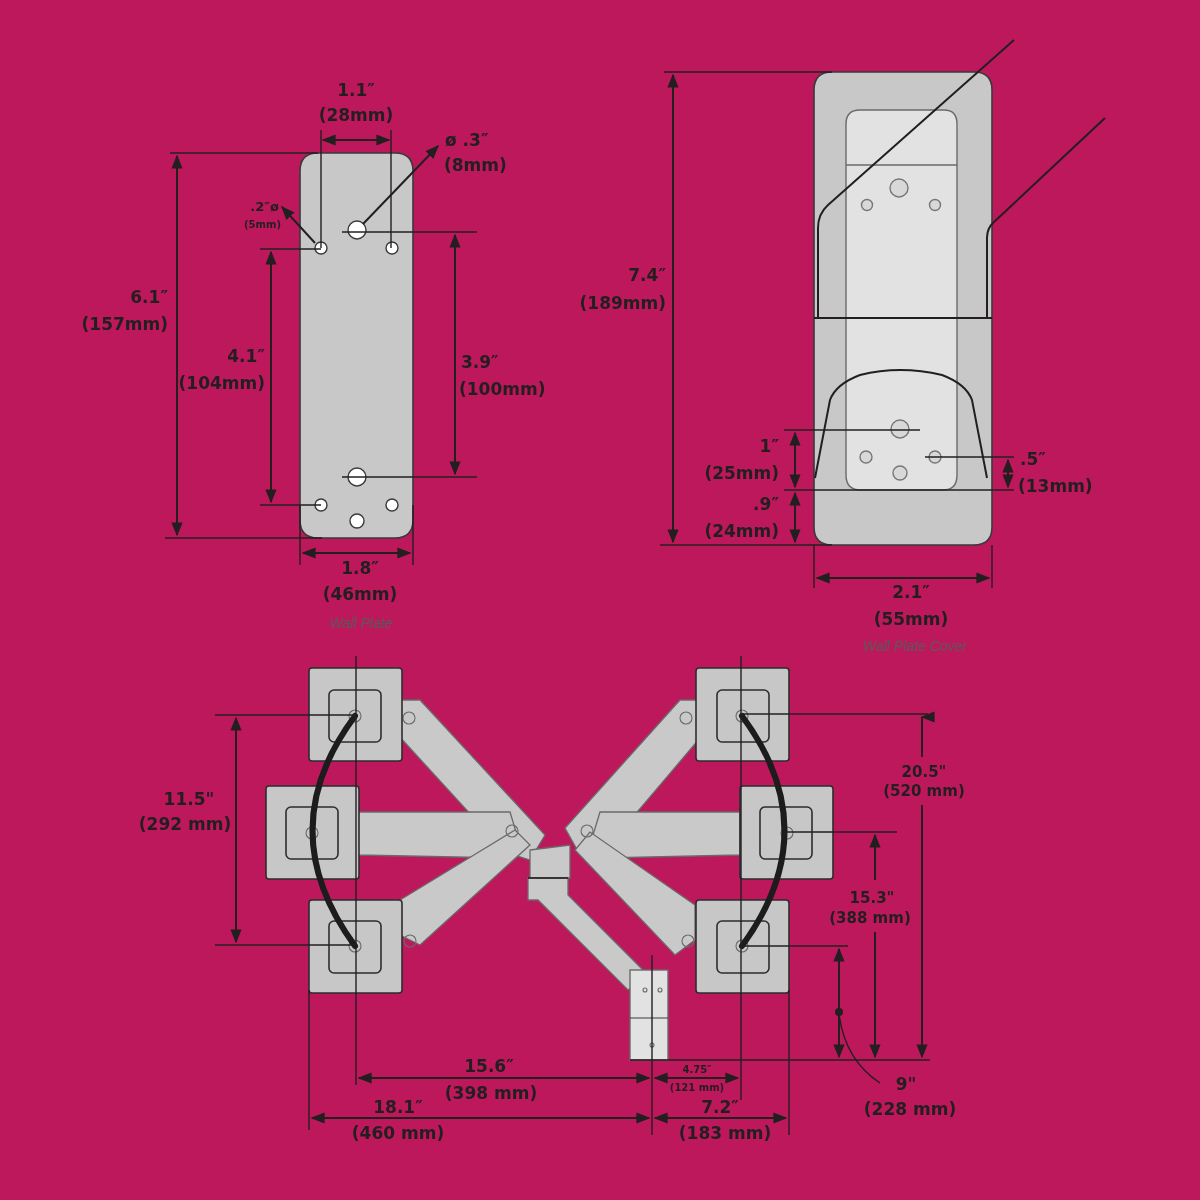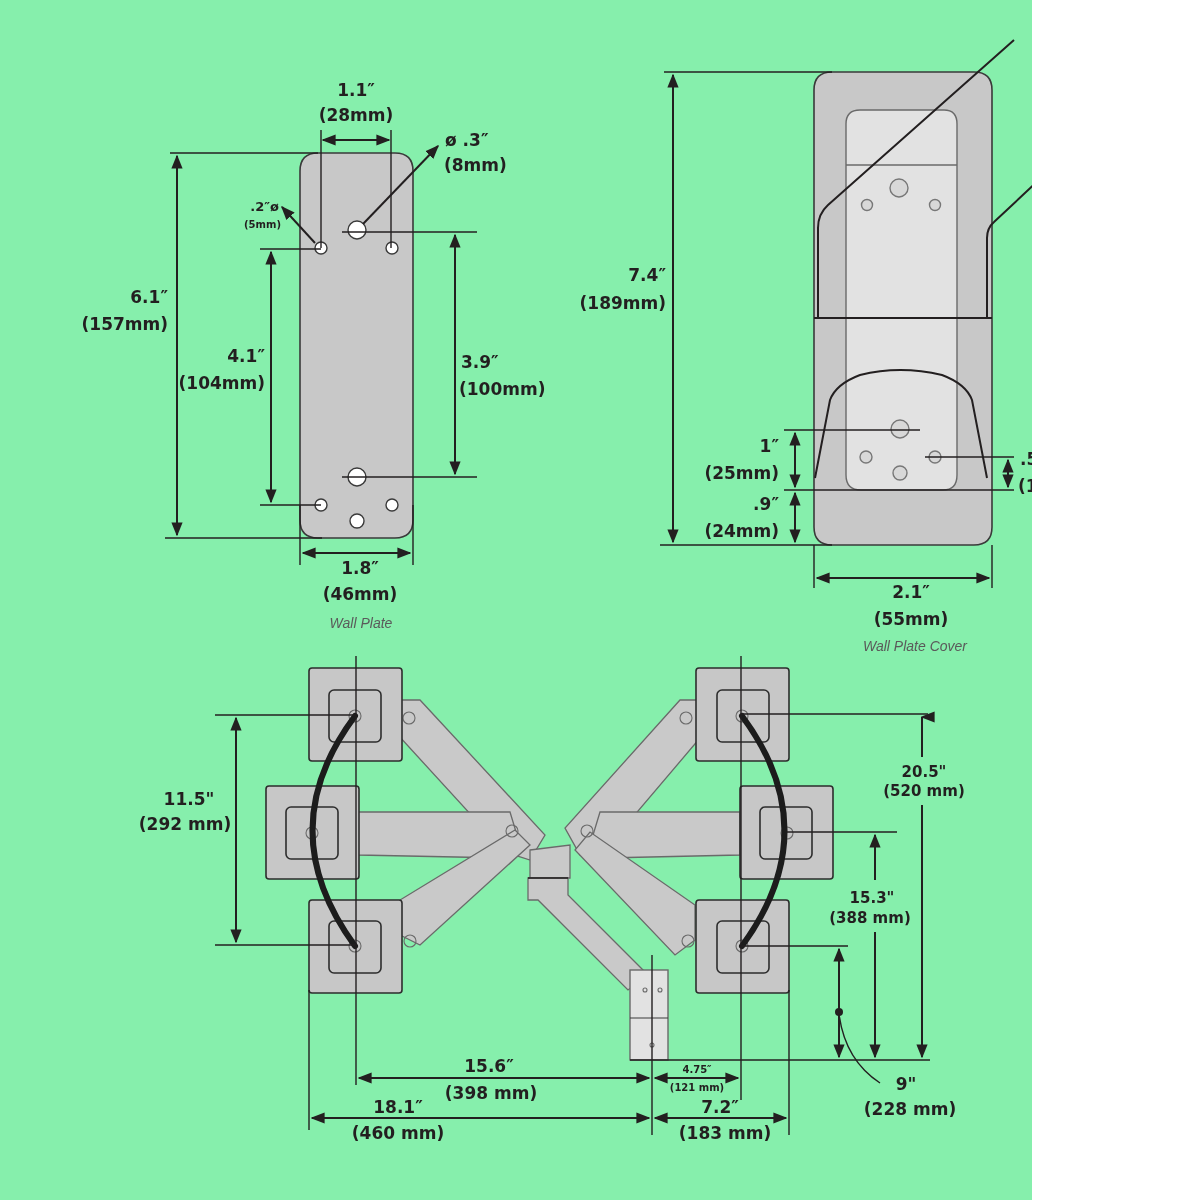--- a/index.html
+++ b/index.html
@@ -1,16 +1,16 @@
 <!DOCTYPE html>
 <html><head>
 <meta charset="utf-8">
 <style>
   html,body{margin:0;padding:0;background:#ffffff;}
-  #canvas{position:relative;width:1032px;height:1200px;overflow:hidden;background:#86efac;}
+  #canvas{position:relative;width:1200px;height:1200px;overflow:hidden;background:#be185d;}
   svg{position:absolute;left:0;top:0;}
   .dim{font-family:"DejaVu Sans","Liberation Sans",sans-serif;font-weight:bold;fill:#231f20;}
   .lg{font-size:17px;}
   .md{font-size:15px;}
   .sm{font-size:13px;}
   .xs{font-size:10px;}
   .cap{font-family:"Liberation Sans",sans-serif;font-style:italic;font-size:14px;fill:#5a5a5a;}
   .ln{stroke:#231f20;stroke-width:2;fill:none;}
   .thin{stroke:#231f20;stroke-width:1.4;fill:none;}
   .part{fill:#c8c8c8;stroke:#3a3a3a;stroke-width:1.6;}

